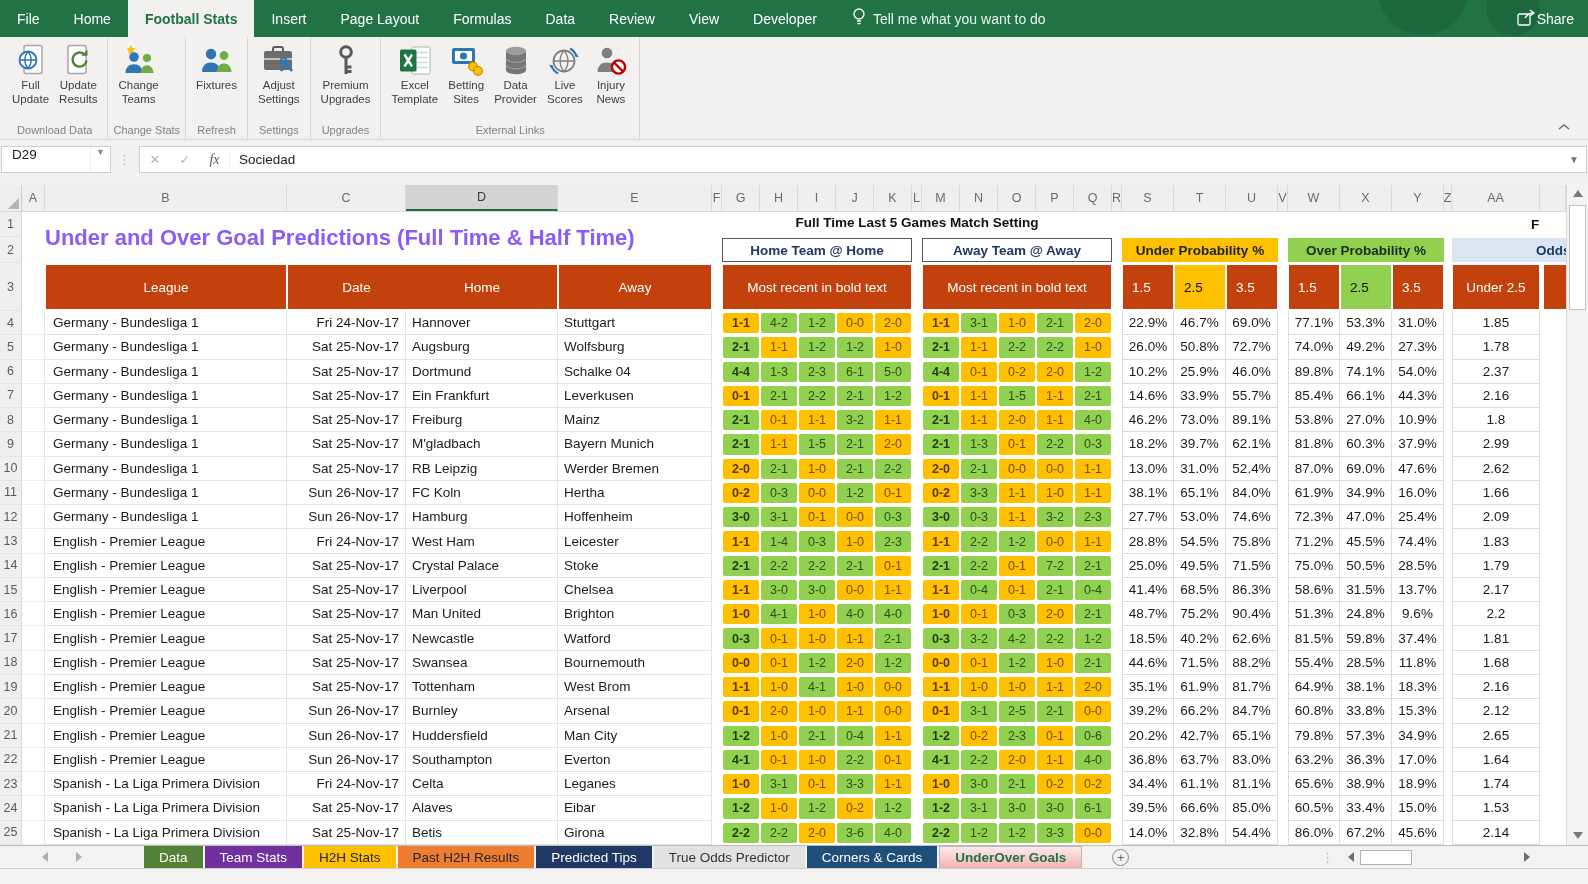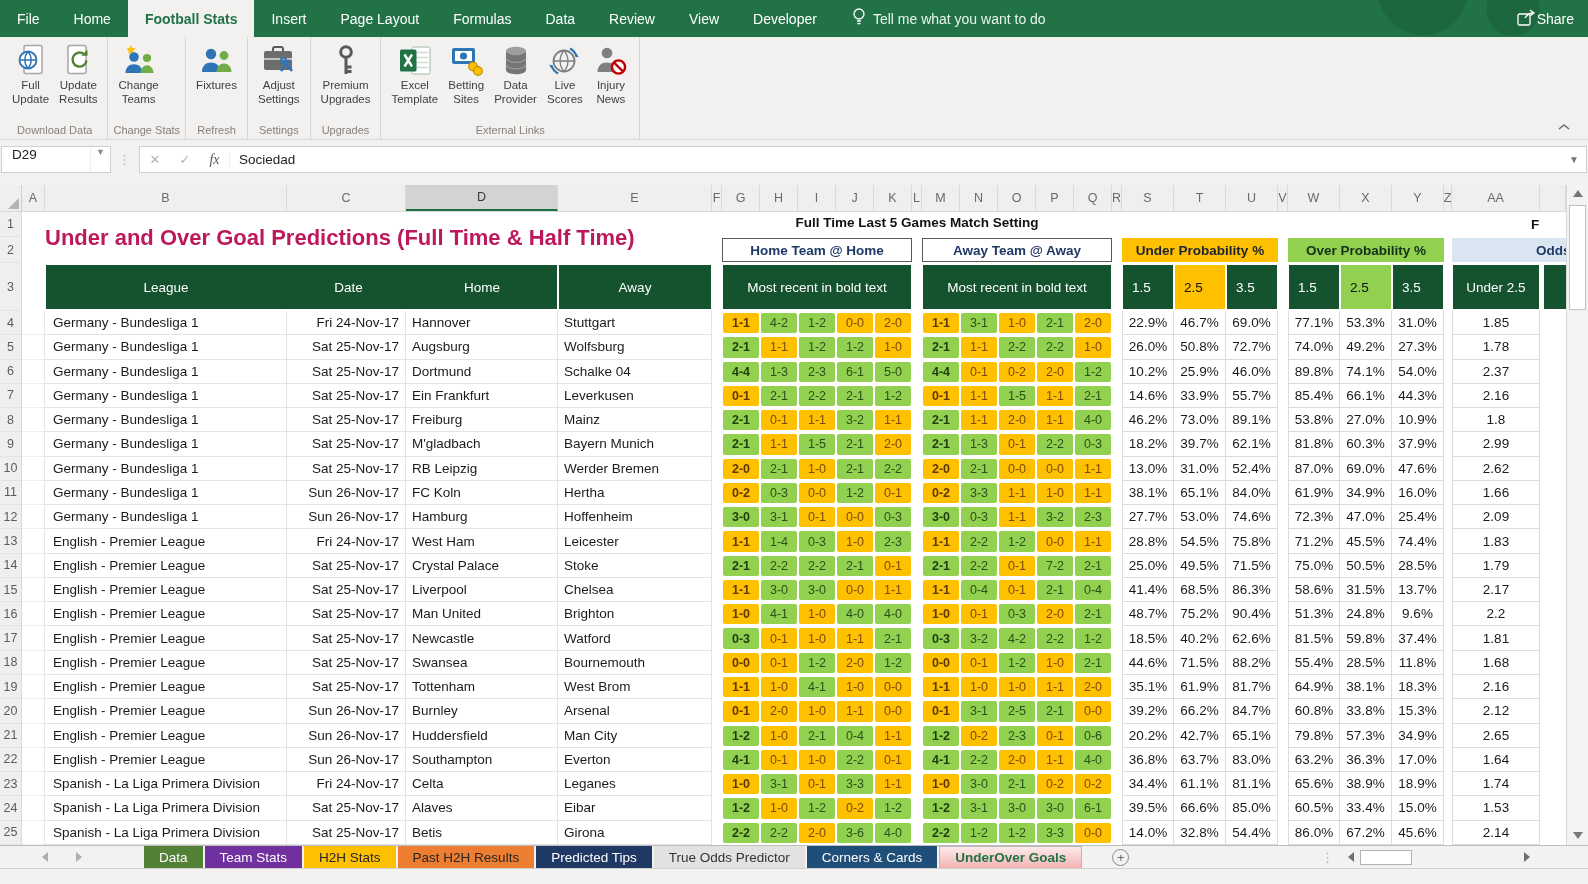--- a/index.html
+++ b/index.html
@@ -48,34 +48,34 @@
   .corner{width:22px;position:relative;border-right:1px solid #cfcfcf;}
   .corner:after{content:"";position:absolute;right:2px;bottom:2px;border-left:11px solid transparent;border-bottom:11px solid #b5b3b1;}
 
   .gutcell{width:22px;background:#f0efee;border-right:1px solid #d9d9d9;border-bottom:1px solid #e3e3e3;
            display:flex;align-items:center;justify-content:center;font-size:12.5px;color:#5c5c5c;}
 
   .r12{height:51px;position:relative;background:#fff;}
   .r12 .gwrap{position:absolute;left:0;top:0;width:22px;height:51px;display:flex;flex-direction:column;}
   .r12 .gutcell{width:22px;}
   .bigtitle{position:absolute;left:45px;top:0;height:51px;display:flex;align-items:center;
-            font-size:22px;font-weight:700;color:#be185d;white-space:nowrap;}
+            font-size:22px;font-weight:700;color:#8b5cf6;white-space:nowrap;}
   .section{position:absolute;left:722px;width:390px;top:3px;text-align:center;font-weight:700;font-size:13.5px;color:#111;}
   .partialF{position:absolute;left:1531px;top:5px;font-weight:700;font-size:13.5px;color:#111;}
   .hb{position:absolute;top:26px;height:24px;display:flex;align-items:center;justify-content:center;
       font-size:13.5px;font-weight:600;color:#1F3864;}
   .hb.boxed{background:#fff;border:1px solid #595959;}
   .hb.orange{background:#FFC000;color:#1c2430;font-weight:700;}
   .hb.green{background:#92D050;color:#17301a;font-weight:700;}
   .hb.blue{background:#d9e6f2;justify-content:flex-start;padding-left:84px;overflow:hidden;}
 
   .r3{height:48px;position:relative;background:#fff;}
   .r3 .gwrap{position:absolute;left:0;top:0;width:22px;height:48px;display:flex;}
   .r3 .gutcell{height:48px;}
-  .h3{position:absolute;top:2px;height:44px;background:#14532d;color:#fff;display:flex;align-items:center;
+  .h3{position:absolute;top:2px;height:44px;background:#c2410c;color:#fff;display:flex;align-items:center;
       justify-content:center;font-size:13.5px;}
   .h3.th{justify-content:flex-start;padding-left:9px;}
   .h3.torange{background:#FFC000;color:#111;}
   .h3.tgreen{background:#92D050;color:#111;}
 
   .databody{height:534px;display:flex;flex-direction:column;}
   .drow{flex:1;display:flex;align-items:stretch;min-height:0;}
   .cell{display:flex;align-items:center;overflow:hidden;white-space:nowrap;}
   .c-a{width:23px;border-right:1px solid #e6e6e6;border-bottom:1px solid #efefef;}
   .c-league{width:242px;border-right:1px solid #e3e3e3;border-bottom:1px solid #e3e3e3;padding-left:8px;}
@@ -424,21 +424,21 @@
       <div class="hb orange" style="left:1122px;width:156px;">Under Probability %</div>
       <div class="hb green" style="left:1288px;width:156px;">Over Probability %</div>
       <div class="hb blue" style="left:1452px;width:114px;">Odds</div>
     </div>
 
     <div class="r3">
       <div class="gwrap">
         <div class="gutcell">3</div>
       </div>
       <div class="h3" style="left:46px;width:240px;">League</div>
-      <div class="h3" style="left:280px;width:137px;">Date</div>
+      <div class="h3" style="left:288px;width:137px;">Date</div>
       <div class="h3" style="left:407px;width:150px;">Home</div>
       <div class="h3" style="left:559px;width:152px;">Away</div>
       <div class="h3" style="left:723px;width:188px;">Most recent in bold text</div>
       <div class="h3" style="left:923px;width:188px;">Most recent in bold text</div>
       <div class="h3 th" style="left:1123px;width:50px;">1.5</div>
       <div class="h3 th torange" style="left:1175px;width:50px;">2.5</div>
       <div class="h3 th" style="left:1227px;width:50px;">3.5</div>
       <div class="h3 th" style="left:1289px;width:50px;">1.5</div>
       <div class="h3 th tgreen" style="left:1341px;width:50px;">2.5</div>
       <div class="h3 th" style="left:1393px;width:50px;">3.5</div>

